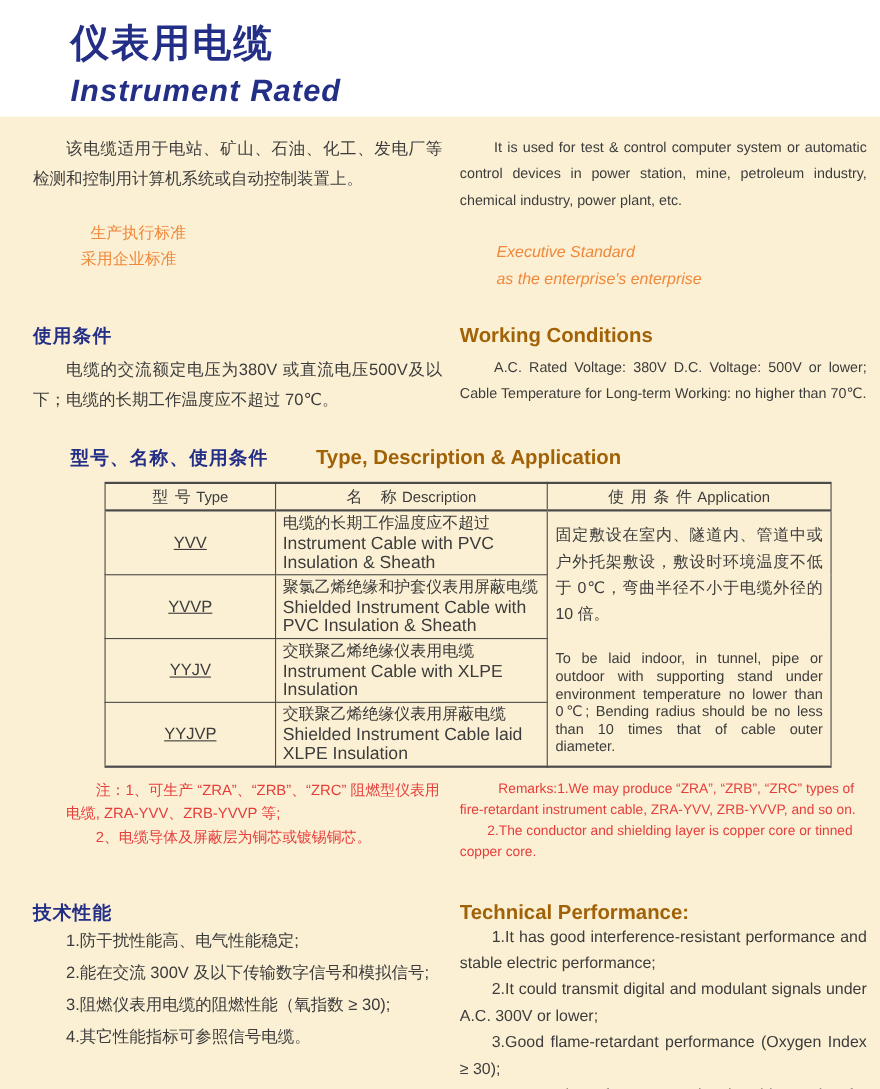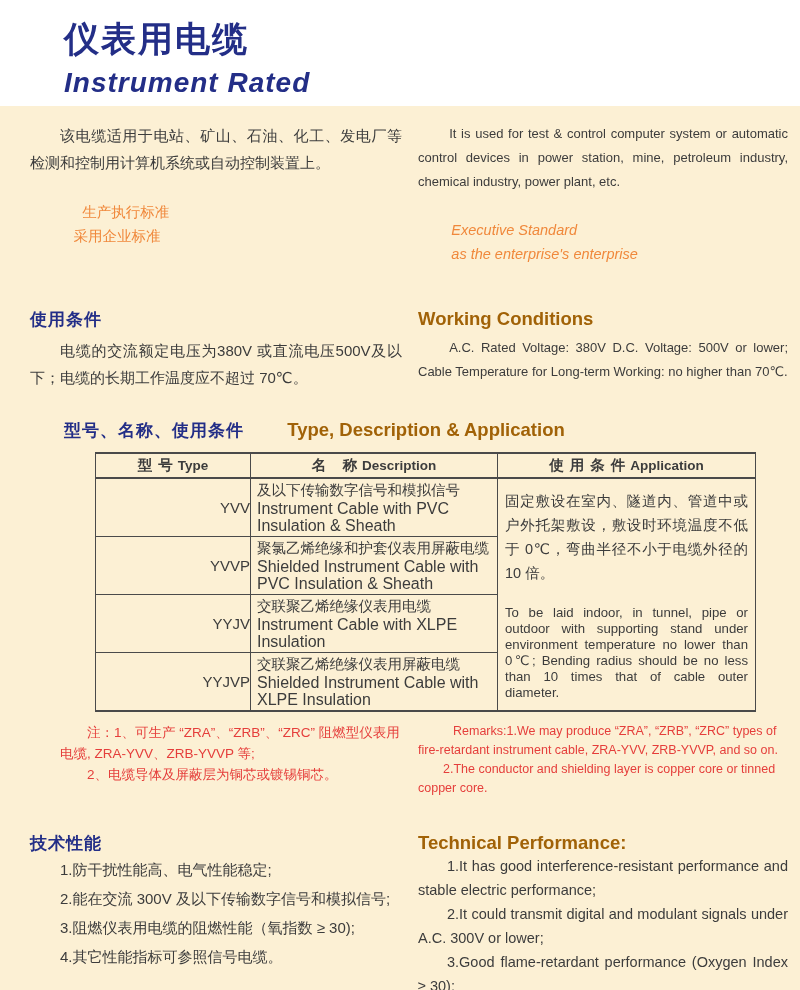--- a/index.html
+++ b/index.html
@@ -33,44 +33,44 @@
   .indent-en { text-indent: 2.4em; }
 
   .standards { margin-top: 24px; }
   .orange { color: #f0883b; font-size: 14.5px; line-height: 24px; }
   .cn-standards p:nth-child(1) { padding-left: 3.6em; }
   .cn-standards p:nth-child(2) { padding-left: 3.0em; }
   .en-standards p { padding-left: 2.3em; font-style: italic; }
 
   .h-cn { color: #232e87; font-size: 17px; font-weight: bold; letter-spacing: 1px; }
   .h-en { color: #a16207; font-size: 18.5px; font-weight: bold; }
-  .sec { margin-top: 42px; }
+  .sec { margin-top: 28px; }
   .sec .body { margin-top: 6px; }
 
   
   .section-heading { margin-top: 28px; padding-left: 34px; }
   .section-heading .h-cn { margin-right: 38px; }
 
   
   .type-table {
     margin: 10px 0 0 65px; width: 660px; border-collapse: collapse;
     table-layout: fixed;
   }
   .type-table col.c1 { width: 155px; }
   .type-table col.c2 { width: 247px; }
   .type-table col.c3 { width: 258px; }
   .type-table th, .type-table td { border: 1px solid #4a4a4a; vertical-align: middle; }
   .type-table thead th {
-    height: 25px; font-weight: bold; font-size: 14px; color: #3c3c3c;
+    height: 25px; font-weight: normal; font-size: 14px; color: #3c3c3c;
     border-bottom-width: 2px;
   }
   .type-table { border-top: 2px solid #4a4a4a; border-bottom: 2px solid #4a4a4a; }
   .th-cn { font-size: 14.5px; letter-spacing: 1px; }
   .th-en { font-size: 13.5px; }
-  .type-cell { text-align: right; font-size: 15px; height: 38px; }
+  .type-cell { text-align: center; font-size: 15px; height: 38px; text-decoration: underline; }
   .name-cell { padding: 2px 6px; }
   .name-cn { font-size: 14.5px; line-height: 19px; }
   .name-en { font-size: 16px; line-height: 17px; }
   .app-cell { padding: 4px 7px; vertical-align: top; }
   .app-cn { font-size: 14.5px; line-height: 24px; text-align: justify; }
   .app-en { font-size: 13.2px; line-height: 16px; text-align: justify; margin-top: 20px; }
 
   
   .notes { margin-top: 10px; }
   .red { color: #e53e3b; }
@@ -149,21 +149,21 @@
           <th>
             <span class="th-cn">使 用 条 件</span>
             <span class="th-en">Application</span>
           </th>
         </tr>
       </thead>
       <tbody>
         <tr>
           <td class="type-cell">YVV</td>
           <td class="name-cell">
-            <div class="name-cn">及以下传输数字信号和模拟信号</div>
+            <div class="name-cn">电缆的长期工作温度应不超过</div>
             <div class="name-en">Instrument Cable with PVC Insulation &amp; Sheath</div>
           </td>
           <td class="app-cell" rowspan="4">
             <p class="app-cn">固定敷设在室内、隧道内、管道中或户外托架敷设，敷设时环境温度不低 于 0℃，弯曲半径不小于电缆外径的 10 倍。</p>
             <p class="app-en">To be laid indoor, in tunnel, pipe or outdoor with supporting stand under environment temperature no lower than 0℃; Bending radius should be no less than 10 times that of cable outer diameter.</p>
           </td>
         </tr>
         <tr>
           <td class="type-cell">YVVP</td>
           <td class="name-cell">
@@ -175,21 +175,21 @@
           <td class="type-cell">YYJV</td>
           <td class="name-cell">
             <div class="name-cn">交联聚乙烯绝缘仪表用电缆</div>
             <div class="name-en">Instrument Cable with XLPE Insulation</div>
           </td>
         </tr>
         <tr>
           <td class="type-cell">YYJVP</td>
           <td class="name-cell">
             <div class="name-cn">交联聚乙烯绝缘仪表用屏蔽电缆</div>
-            <div class="name-en">Shielded Instrument Cable with XLPE Insulation</div>
+            <div class="name-en">Shielded Instrument Cable laid XLPE Insulation</div>
           </td>
         </tr>
       </tbody>
     </table>
 
     <section class="row notes">
       <div class="red note-cn">
         <p class="first">注：1、可生产 “ZRA”、“ZRB”、“ZRC” 阻燃型仪表用电缆, ZRA-YVV、ZRB-YVVP 等;</p>
         <p class="second">2、电缆导体及屏蔽层为铜芯或镀锡铜芯。</p>
       </div>

